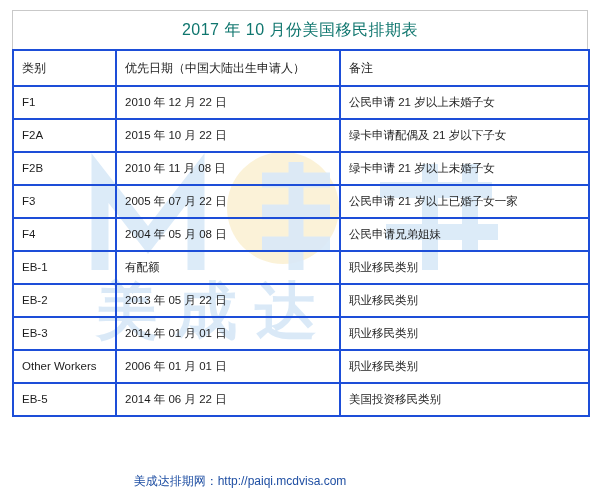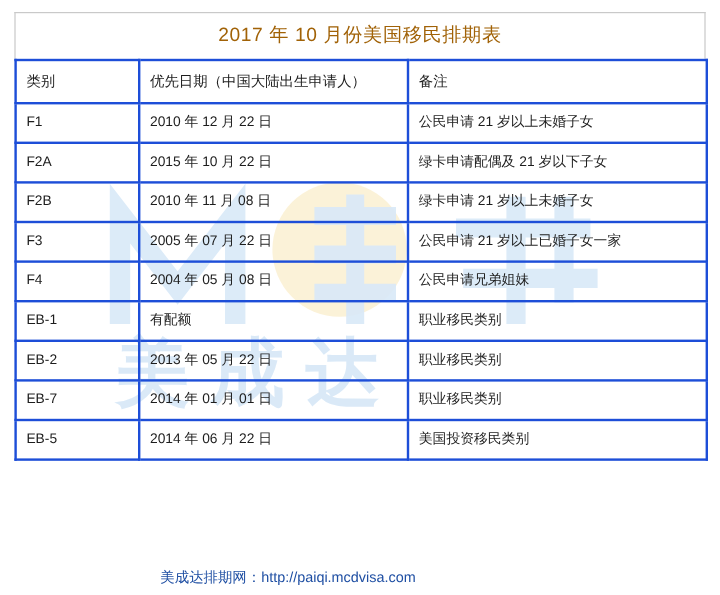--- a/index.html
+++ b/index.html
@@ -37,21 +37,21 @@
   }
 
   
   #title-bar {
     border: 1px solid #c9c9c9;
     border-bottom: none;
     height: 38px;
     line-height: 38px;
     text-align: center;
     font-size: 16px;
-    color: #a16207;
+    color: #0f766e;
     background: rgba(255,255,255,0.65);
     letter-spacing: 0.5px;
   }
 
   
   table {
     border-collapse: collapse;
     width: 100%;
     table-layout: fixed;
     background: transparent;
@@ -157,22 +157,27 @@
         <td>EB-1</td>
         <td>有配额</td>
         <td>职业移民类别</td>
       </tr>
       <tr>
         <td>EB-2</td>
         <td>2013 年 05 月 22 日</td>
         <td>职业移民类别</td>
       </tr>
       <tr>
-        <td>EB-7</td>
+        <td>EB-3</td>
         <td>2014 年 01 月 01 日</td>
+        <td>职业移民类别</td>
+      </tr>
+      <tr>
+        <td>Other Workers</td>
+        <td>2006 年 01 月 01 日</td>
         <td>职业移民类别</td>
       </tr>
       <tr>
         <td>EB-5</td>
         <td>2014 年 06 月 22 日</td>
         <td>美国投资移民类别</td>
       </tr>
     </tbody>
   </table>
 </div>

